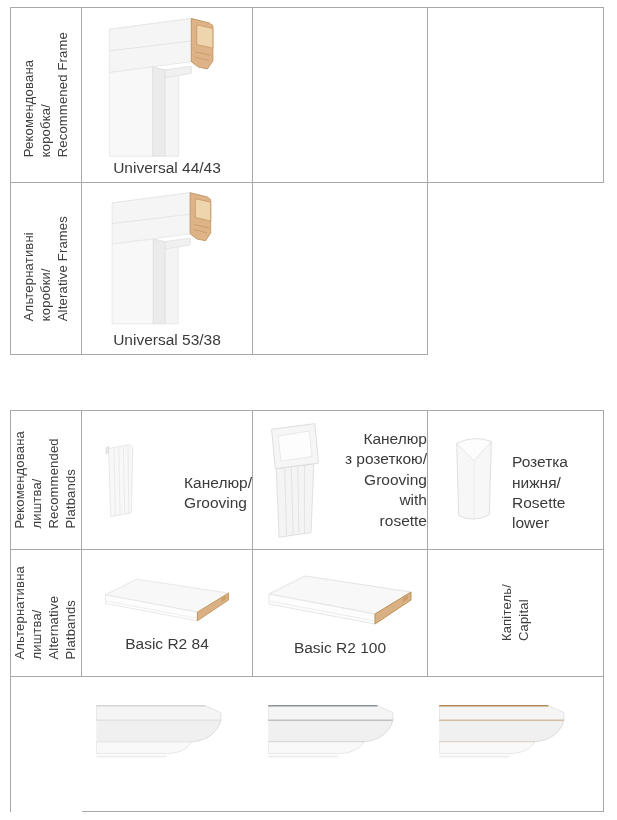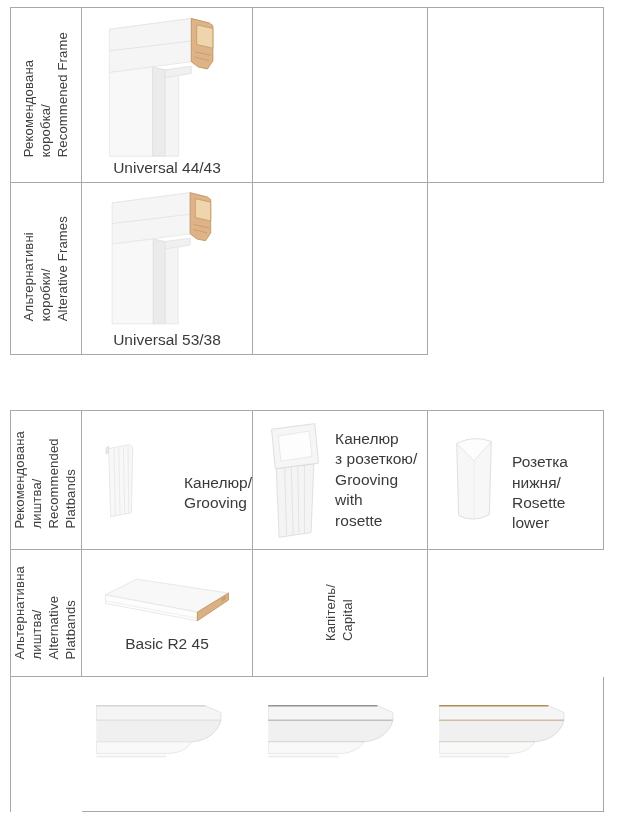--- a/index.html
+++ b/index.html
@@ -33,21 +33,21 @@
     justify-content:space-between;padding:5px 0 3px;
   }
   .product-label{
     font-size:15.5px;color:#3a3a3a;white-space:pre-line;text-align:right;
     padding-bottom:2px;
   }
   .pb-cell{display:flex;align-items:center;gap:10px;padding-left:18px;}
   .pb-cell.tight{padding-left:12px;}
   .pb-text{font-size:15.5px;line-height:1.32;white-space:pre-line;color:#3a3a3a;}
   .dn1{margin-top:26px;margin-left:34px;}
-  .dn2{margin-top:0;}
+  .dn2{margin-top:0;text-align:right;}
   .dn3{margin-top:26px;}
   .col-cell{display:flex;flex-direction:column;align-items:center;justify-content:center;gap:7px;}
   .capital-cell{
     grid-column:2 / 5;display:flex;justify-content:space-between;
     align-items:flex-start;padding:20px 32px 0 14px;
   }
   svg.img{display:block;}
   .cap-plain{--cap-line:#d6d6d6;--cap-line2:#dedede;}
   .cap-silver{--cap-line:#8d949a;--cap-line2:#9aa1a7;}
   .cap-gold{--cap-line:#b28e57;--cap-line2:#bb9a66;}
@@ -192,21 +192,27 @@
     <div class="cell label-cell">
       <div class="vlabel">Альтернативна
 лиштва/
 Alternative
 Platbands</div>
     </div>
     <div class="cell col-cell">
       <svg class="img" width="130" height="56">
           <use href="#s-basic"></use>
         </svg>
-      <div class="product-label">Basic R2 45</div>
+      <div class="product-label">Basic R2 84</div>
+    </div>
+    <div class="cell col-cell">
+      <svg class="img" width="150" height="64">
+          <use href="#s-basic"></use>
+        </svg>
+      <div class="product-label">Basic R2 100</div>
     </div>
 
     <div class="cell label-cell">
       <div class="vlabel">Капітель/
 Capital</div>
     </div>
     <div class="cell capital-cell">
       <svg class="img cap-plain" width="132" height="76">
           <use href="#s-capital"></use>
         </svg>

